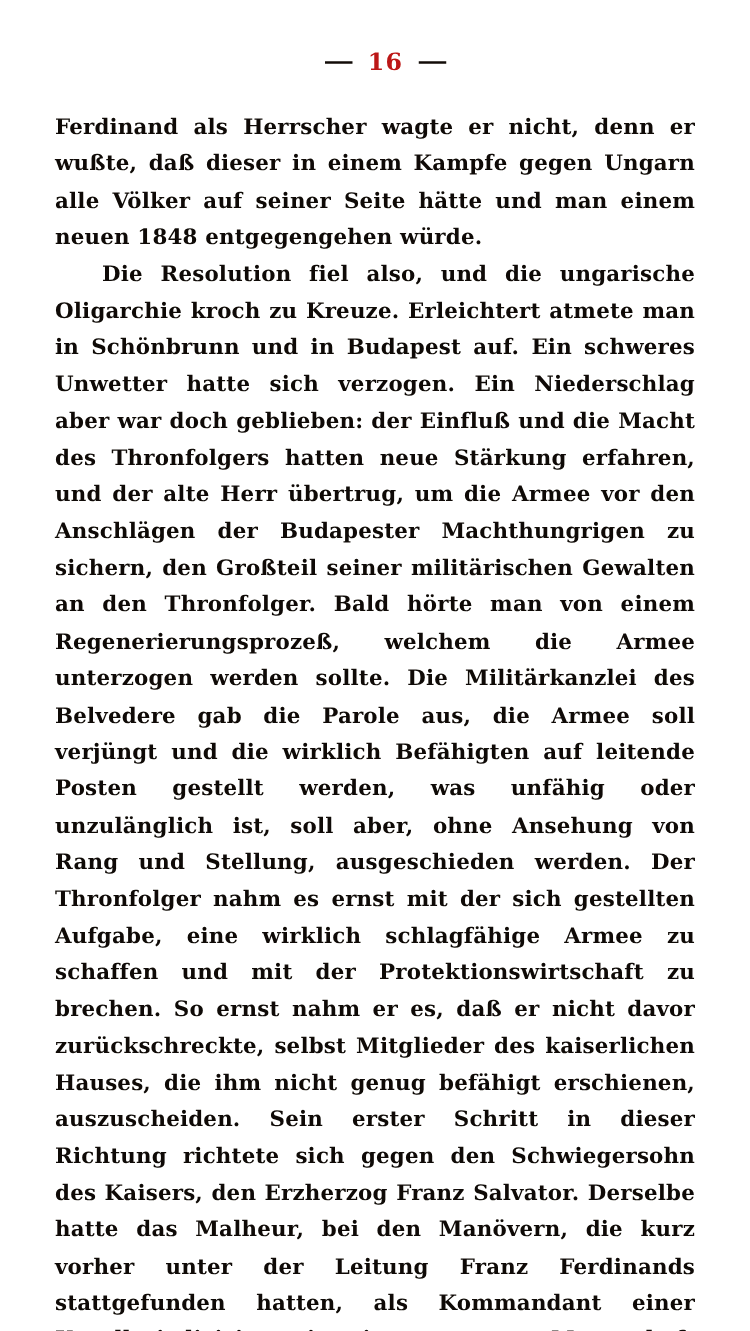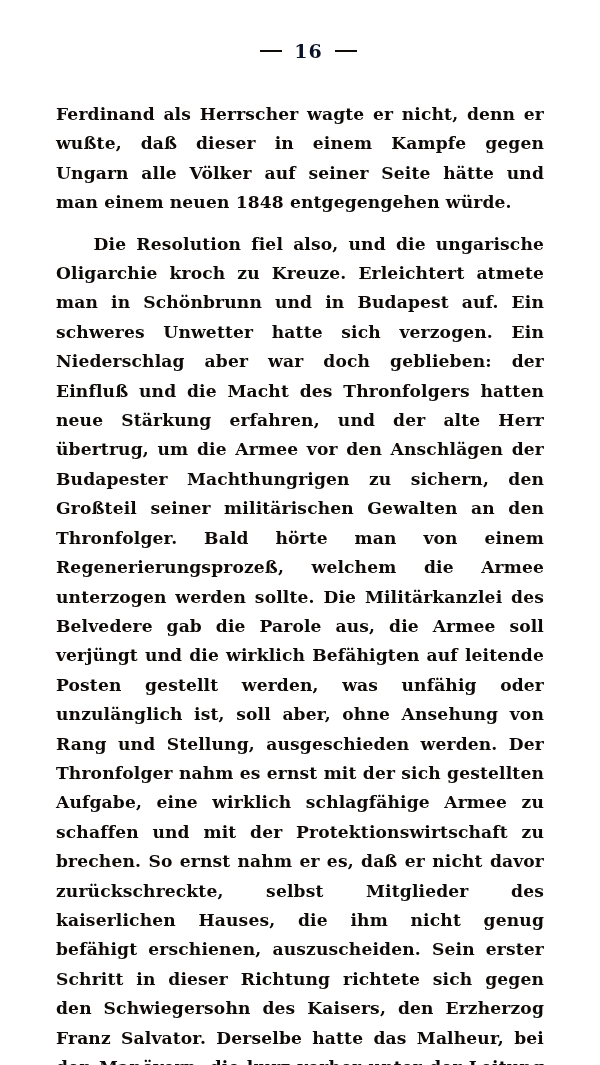--- a/index.html
+++ b/index.html
@@ -23,21 +23,21 @@
     padding: 0;
   }
   .page-header {
     position: absolute;
     top: 38px;
     left: 0;
     right: 0;
     text-align: center;
     font-size: 19px;
     letter-spacing: 1px;
-    color: #0f172a;
+    color: #b91c1c;
     padding-left: 17px;
   }
   .page-header .rule {
     display: inline-block;
     width: 22px;
     height: 2px;
     background: #16110e;
     vertical-align: middle;
     margin: 0 12px;
   }
@@ -54,21 +54,21 @@
     font-size: 17.1px;
     line-height: 29.4px;
     text-align: justify;
     text-justify: inter-word;
     color: #14100d;
     font-weight: 600;
     letter-spacing: 0.15px;
     -webkit-font-smoothing: none;
   }
   .body-text p {
-    margin: 12px;
+    margin: 0;
   }
   .body-text p.indent {
     text-indent: 2.2em;
   }
   .ink {
     
     filter: contrast(1.05);
   }
 </style>
 </head>

